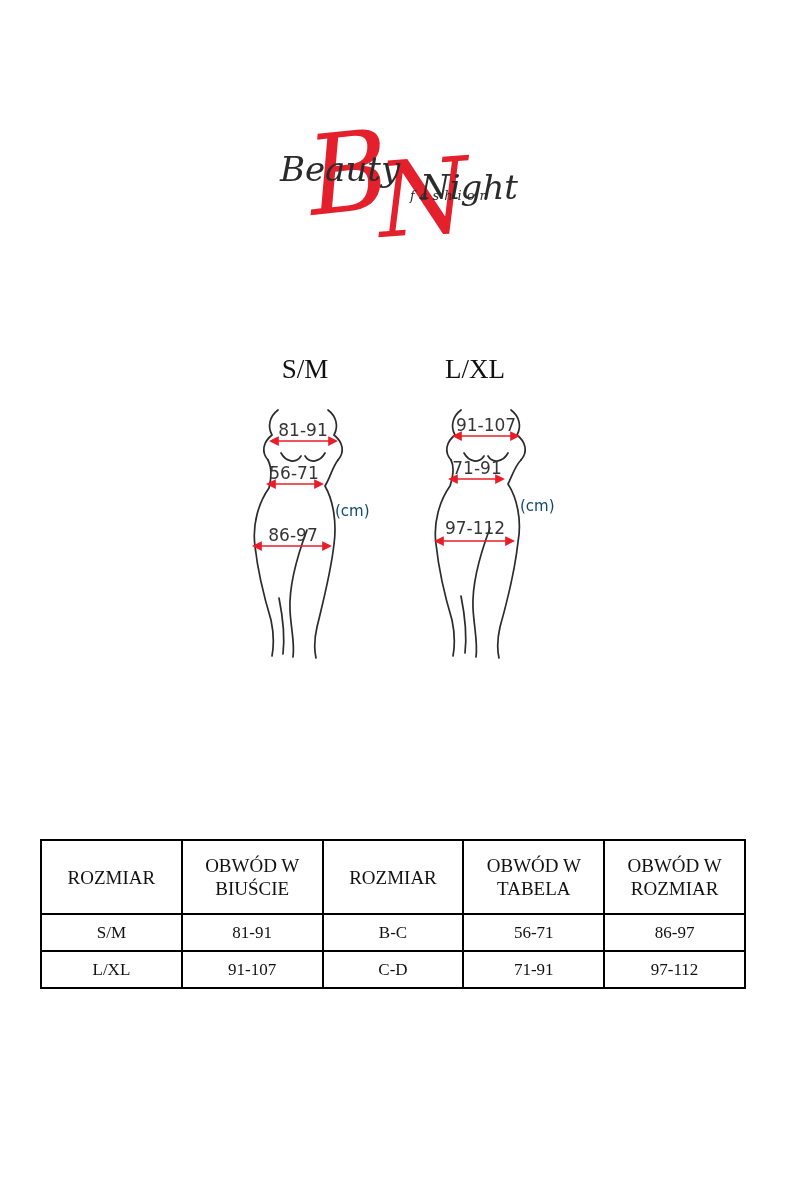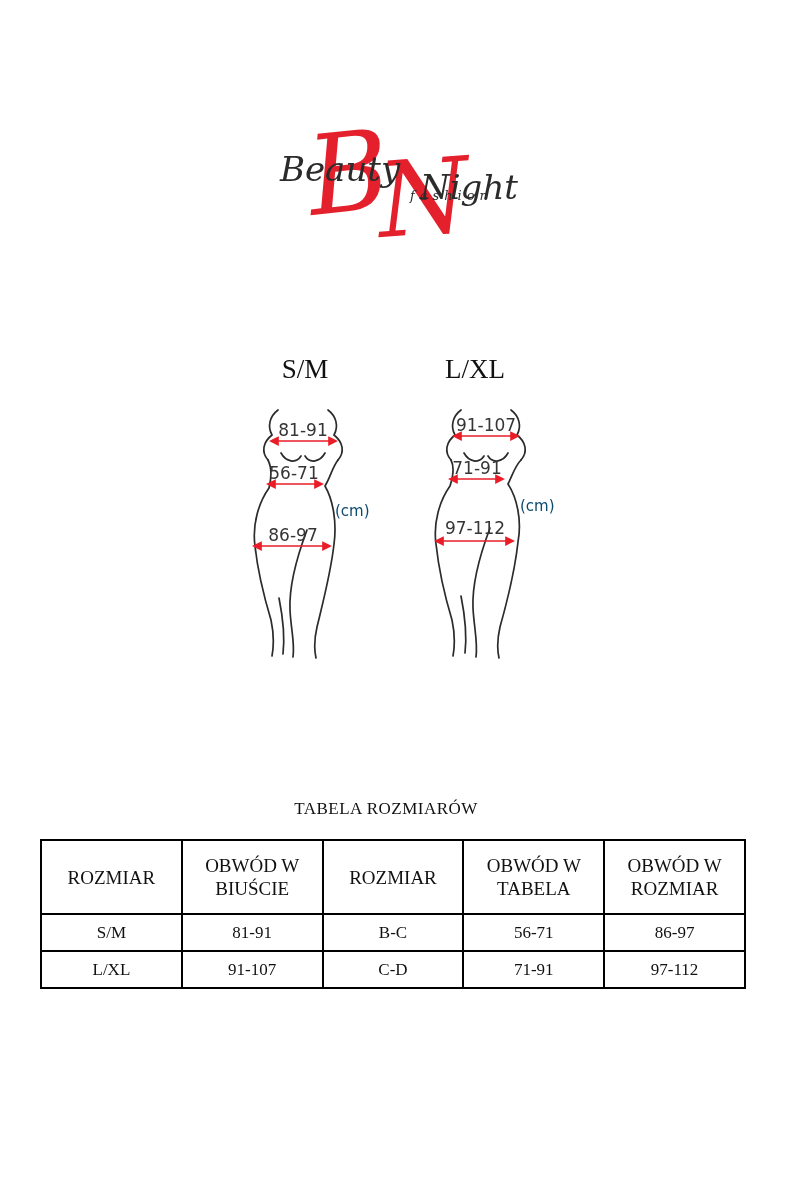--- a/index.html
+++ b/index.html
@@ -112,21 +112,20 @@
         <line x1="25" y1="77" x2="78" y2="77" marker-start="url(#ah-lxl)" marker-end="url(#ah-lxl)"></line>
         <line x1="11" y1="139" x2="88" y2="139" marker-start="url(#ah-lxl)" marker-end="url(#ah-lxl)"></line>
       </g>
     </svg>
     <div class="meas" style="left:25px;top:14px;width:72px;">91-107</div>
     <div class="meas" style="left:22px;top:57px;width:60px;">71-91</div>
     <div class="meas" style="left:10px;top:117px;width:80px;">97-112</div>
     <div class="unit" style="left:95px;top:95px;">(cm)</div>
   </div>
 
-  <div class="table-title">TABELA ROZMIARÓW</div>
 
   <table class="size">
     <tbody>
       <tr class="hdr">
         <td>ROZMIAR</td>
         <td>OBWÓD W BIUŚCIE</td>
         <td>ROZMIAR</td>
         <td>OBWÓD W TABELA</td>
         <td>OBWÓD W ROZMIAR</td>
       </tr>

